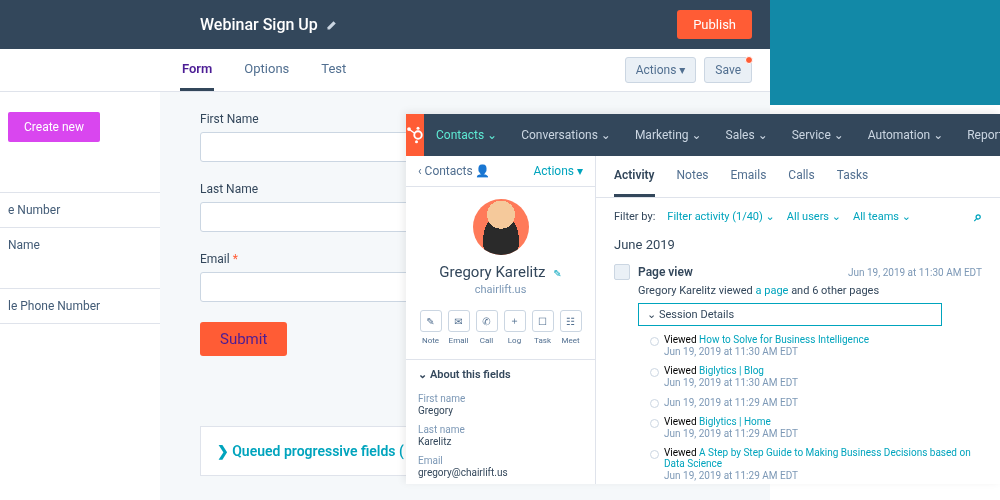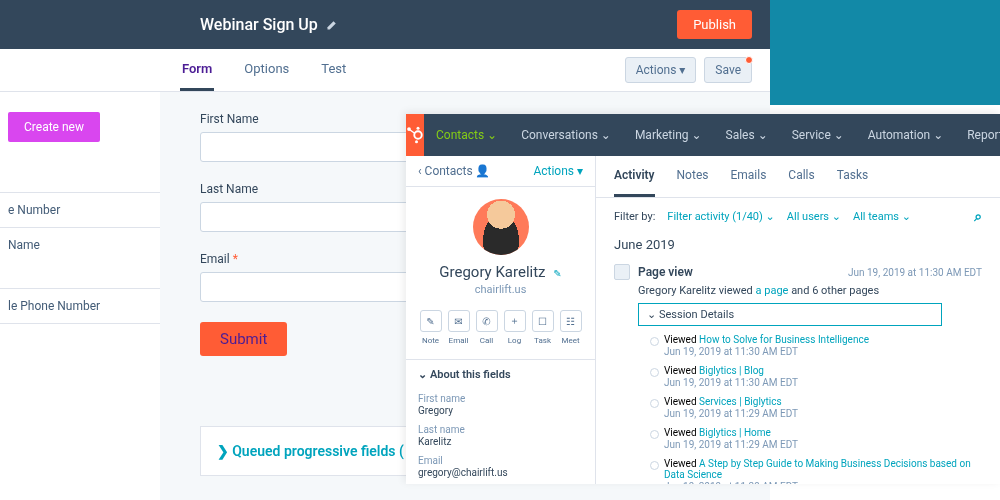--- a/index.html
+++ b/index.html
@@ -32,21 +32,21 @@
 .form-input { width:100%; height:30px; border:1px solid #cbd6e2; border-radius:3px; background:#fff; padding:0 8px; }
 .submit-btn { background:#ff5c35; color:#4c1d95; border:none; padding:8px 20px; border-radius:3px; font-size:15px; cursor:pointer; }
 .queued-box { margin-top:70px; background:#fff; border:1px solid #dfe3eb; padding:16px; max-width:390px; }
 .queued-hdr { color:#00a4bd; font-size:14px; font-weight:600; }
 
 
 .crm-layer { position:absolute; left:406px; top:114px; width:594px; background:#fff; box-shadow:-2px -2px 8px rgba(0,0,0,.08); }
 .crm-nav { background:#33475b; color:#cbd6e2; display:flex; align-items:center; height:42px; }
 .crm-logo { width:42px; display:flex; align-items:center; justify-content:center; background:#ff5c35; height:42px; }
 .crm-nav-item { padding:0 12px; font-size:12px; cursor:pointer; white-space:nowrap; }
-.crm-nav-item.active { color:#84cc16; }
+.crm-nav-item.active { color:#5eead4; }
 
 .crm-body { display:flex; height:328px; }
 .crm-left { width:190px; border-right:1px solid #dfe3eb; overflow:hidden; }
 .crm-left-hdr { display:flex; align-items:center; justify-content:space-between; padding:8px 12px; border-bottom:1px solid #dfe3eb; font-size:12px; }
 .back-contacts { color:#516f90; cursor:pointer; }
 .actions-link { color:#00a4bd; font-size:12px; cursor:pointer; }
 .avatar { width:56px; height:56px; border-radius:50%; background:#ff7a59; margin:12px auto 8px; display:block; overflow:hidden; }
 .avatar-fig { width:100%; height:100%; background: radial-gradient(circle at 50% 28%, #f5c99b 14px, transparent 14px), radial-gradient(ellipse at 50% 75%, #2a2a2a 18px, transparent 18px), #ff7a59; }
 .contact-name { text-align:center; font-size:15px; color:#33475b; font-weight:400; }
 .contact-edit { color:#00a4bd; font-size:10px; margin-left:4px; cursor:pointer; }
@@ -246,21 +246,20 @@
         <div class="history" id="history">
             <div class="history-item">
               <div><span>Viewed </span><span class="history-link">How to Solve for Business Intelligence</span></div>
               <div class="history-time">Jun 19, 2019 at 11:30 AM EDT</div>
             </div>
             <div class="history-item">
               <div><span>Viewed </span><span class="history-link">Biglytics | Blog</span></div>
               <div class="history-time">Jun 19, 2019 at 11:30 AM EDT</div>
             </div>
             <div class="history-item">
-              <div><span>Viewed </span><span class="history-link">Services | Biglytics</span></div>
               <div class="history-time">Jun 19, 2019 at 11:29 AM EDT</div>
             </div>
             <div class="history-item">
               <div><span>Viewed </span><span class="history-link">Biglytics | Home</span></div>
               <div class="history-time">Jun 19, 2019 at 11:29 AM EDT</div>
             </div>
             <div class="history-item">
               <div><span>Viewed </span><span class="history-link">A Step by Step Guide to Making Business Decisions based on Data Science</span></div>
               <div class="history-time">Jun 19, 2019 at 11:29 AM EDT</div>
             </div>

